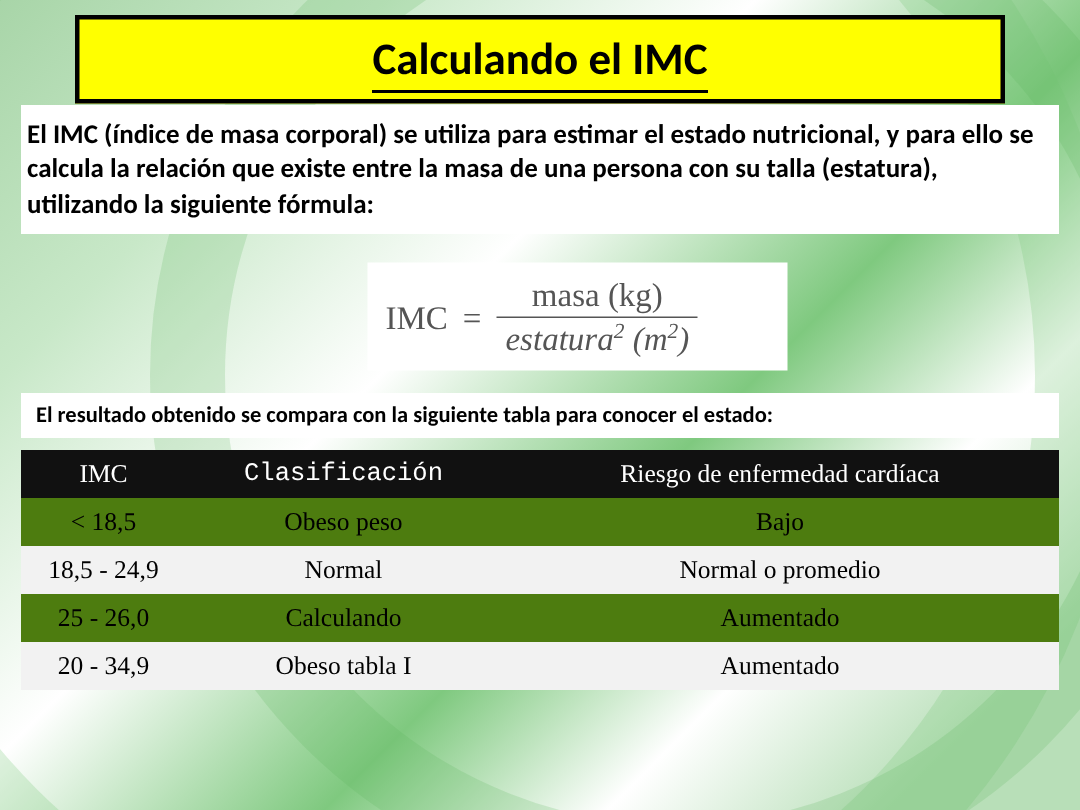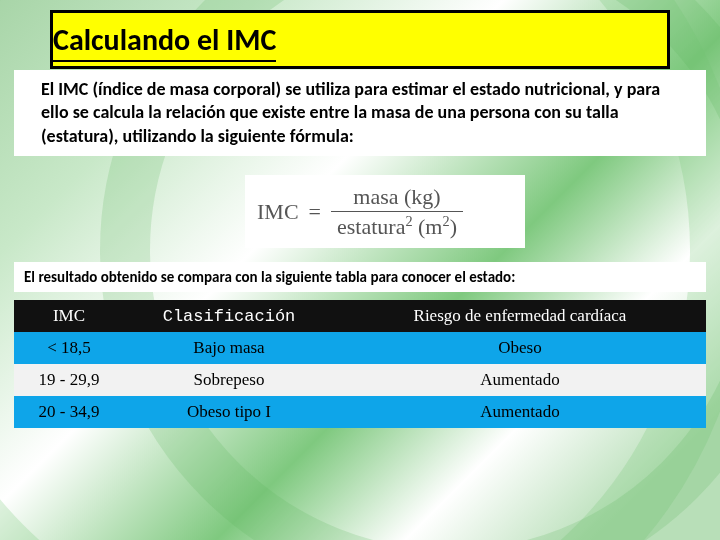--- a/index.html
+++ b/index.html
@@ -26,53 +26,54 @@
     border: 50px solid rgba(90,180,90,0.2);
     top: -100px; left: 100px;
     pointer-events: none;
   }
   .title-box {
     position: absolute;
     top: 10px; left: 50px;
     width: 620px;
     background: #ffff00;
     border: 3px solid #000;
+    text-align: center;
     padding: 8px 0;
     font-size: 30px;
     font-weight: bold;
     z-index: 2;
   }
   .title-box span { border-bottom: 2px solid #000; padding-bottom: 2px; }
   .desc-box {
     position: absolute;
     top: 70px; left: 14px;
     width: 692px;
     background: #fff;
-    padding: 8px 27px;
+    padding: 8px 4px;
     font-size: 18px;
     font-weight: bold;
     line-height: 1.3;
     z-index: 2;
   }
   .formula-box {
     position: absolute;
     top: 175px; left: 245px;
     width: 280px;
     background: #fff;
     padding: 10px 12px 8px 12px;
     font-size: 22px;
     color: #555;
     z-index: 2;
     text-align: left;
     font-family: Georgia, serif;
   }
   .formula-row { display: flex; align-items: center; gap: 10px; }
   .frac { display: inline-flex; flex-direction: column; align-items: center; line-height: 1.1; }
   .frac .num { padding: 0 6px 2px 6px; }
-  .frac .den { border-top: 1.5px solid #555; padding: 2px 6px 0 6px; }
+  .frac .den { border-top: 1.5px solid #555; padding: 2px 6px 0 6px; font-style: italic; }
   .sup { font-size: 0.65em; vertical-align: super; }
   .compare-box {
     position: absolute;
     top: 262px; left: 14px;
     width: 692px;
     background: #fff;
     padding: 6px 10px;
     font-size: 15px;
     font-weight: bold;
     z-index: 2;
@@ -86,21 +87,21 @@
   table { width: 100%; border-collapse: collapse; font-size: 17px; }
   thead th {
     background: #111;
     color: #fff;
     font-weight: normal;
     padding: 6px 4px;
     text-align: center;
     font-family: Georgia, serif;
   }
   tbody td {
-    background: #0ea5e9;
+    background: #4d7c0f;
     color: #000;
     text-align: center;
     padding: 6px 4px;
     font-family: Georgia, serif;
   }
   tbody tr:nth-child(even) td { background: #f2f2f2; }
   .col-imc { width: 110px; }
   .col-clas { width: 210px; font-family: Liberation Mono, monospace; }
   .col-risk { }
 </style>
@@ -141,28 +142,33 @@
     <thead>
       <tr>
         <th class="col-imc">IMC</th>
         <th class="col-clas">Clasificación</th>
         <th class="col-risk">Riesgo de enfermedad cardíaca</th>
       </tr>
     </thead>
     <tbody>
       <tr>
         <td>&lt; 18,5</td>
-        <td>Bajo masa</td>
-        <td>Obeso</td>
+        <td>Obeso peso</td>
+        <td>Bajo</td>
       </tr>
       <tr>
-        <td>19 - 29,9</td>
-        <td>Sobrepeso</td>
+        <td>18,5 - 24,9</td>
+        <td>Normal</td>
+        <td>Normal o promedio</td>
+      </tr>
+      <tr>
+        <td>25 - 26,0</td>
+        <td>Calculando</td>
         <td>Aumentado</td>
       </tr>
       <tr>
         <td>20 - 34,9</td>
-        <td>Obeso tipo I</td>
+        <td>Obeso tabla I</td>
         <td>Aumentado</td>
       </tr>
     </tbody>
   </table>
 </div>
 
 </body></html>

